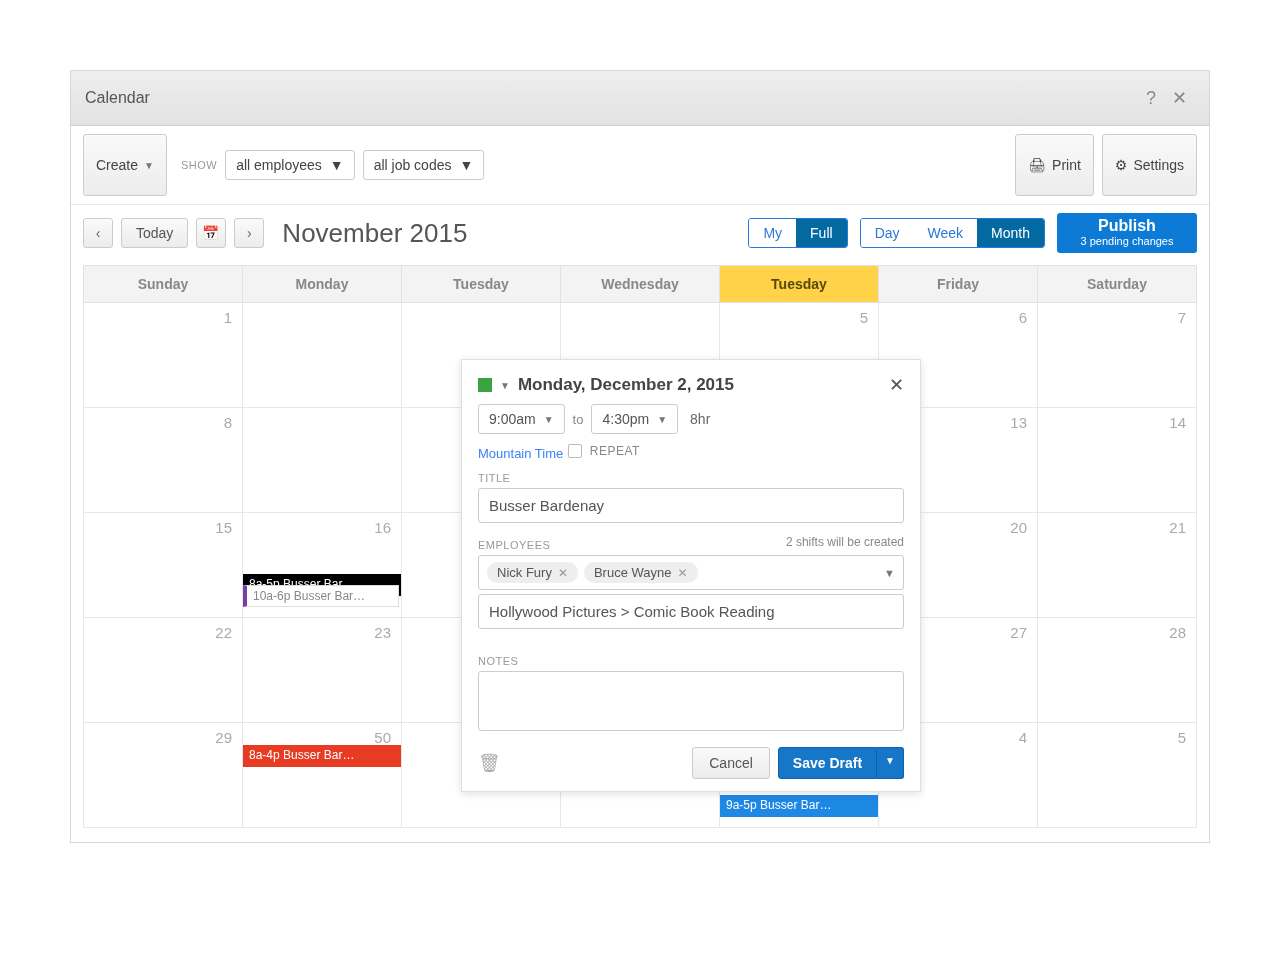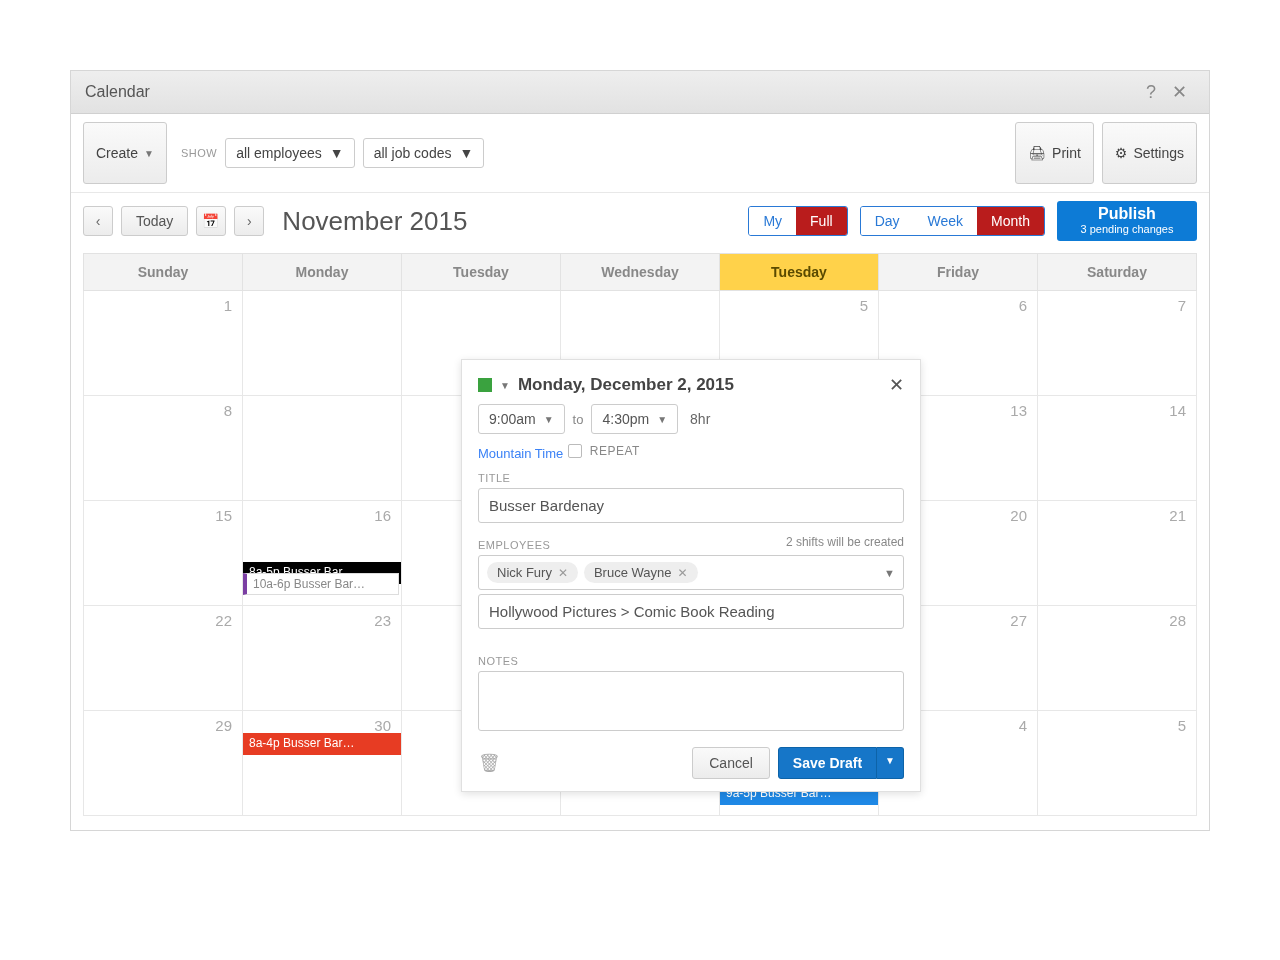--- a/index.html
+++ b/index.html
@@ -1,34 +1,34 @@
 <!DOCTYPE html>
 <html><head>
 <meta charset="utf-8">
 <style>
 * { box-sizing: border-box; margin: 0; padding: 0; font-family: -apple-system, BlinkMacSystemFont, "Segoe UI", Arial, sans-serif; }
 body { background: #fff; padding: 70px; }
 .window { width: 1140px; border: 1px solid #d6d6d6; background: #fff; position: relative; }
-.titlebar { background: linear-gradient(#eeeeee, #e2e2e2); padding: 10px 14px; border-bottom: 1px solid #d0d0d0; display: flex; align-items: center; }
+.titlebar { background: linear-gradient(#eeeeee, #e2e2e2); padding: 16px 14px; border-bottom: 1px solid #d0d0d0; display: flex; align-items: center; }
 .titlebar .title { color: #555; font-size: 16px; }
 .titlebar .spacer { flex: 1; }
 .titlebar .help, .titlebar .close { color: #888; font-size: 18px; padding: 0 8px; cursor: pointer; }
 .toolbar { padding: 8px 12px; display: flex; align-items: center; gap: 8px; border-bottom: 1px solid #e8e8e8; }
 .btn { display: inline-flex; align-items: center; gap: 6px; padding: 22px 12px; border: 1px solid #ccc; border-radius: 3px; background: linear-gradient(#fafafa,#ececec); color: #444; font-size: 14px; cursor: pointer; }
 .btn .caret { font-size: 10px; color: #777; }
 .lbl-small { font-size: 11px; color: #999; letter-spacing: 0.5px; margin-left: 6px; }
 .select { display: inline-flex; align-items: center; gap: 8px; padding: 6px 10px; border: 1px solid #ccc; border-radius: 3px; background: #fff; font-size: 14px; color: #444; cursor: pointer; }
 .tb-right { margin-left: auto; display: flex; gap: 8px; }
 .navrow { padding: 8px 12px 12px 12px; display: flex; align-items: center; gap: 8px; }
 .nav-btn { width: 30px; height: 30px; border: 1px solid #ccc; border-radius: 3px; background: linear-gradient(#fafafa,#ececec); display: flex; align-items: center; justify-content: center; color: #666; cursor: pointer; font-size: 14px; }
 .today-btn { height: 30px; padding: 0 14px; border: 1px solid #ccc; border-radius: 3px; background: linear-gradient(#fafafa,#ececec); display: flex; align-items: center; color: #555; font-size: 14px; cursor: pointer; }
 .month-title { font-size: 26px; color: #555; margin-left: 10px; }
 .seggroup { display: inline-flex; border: 1px solid #2979d6; border-radius: 3px; overflow: hidden; }
 .seggroup .seg { padding: 6px 14px; font-size: 14px; color: #2979d6; background: #fff; cursor: pointer; }
-.seggroup .seg.active { background: #b91c1c; color: #fff; }
+.seggroup .seg.active { background: #0369a1; color: #fff; }
 .publish-btn { background: #0d7bd6; color: #fff; border-radius: 3px; padding: 4px 16px 6px 16px; text-align: center; cursor: pointer; min-width: 140px; }
 .publish-btn .t1 { font-size: 16px; font-weight: 600; }
 .publish-btn .t2 { font-size: 11px; }
 .nav-right { margin-left: auto; display: flex; gap: 12px; align-items: center; }
 .cal-wrap { padding: 0 12px 14px 12px; }
 .cal { width: 100%; border-collapse: collapse; table-layout: fixed; }
 .cal th { background: #f3f3f3; color: #888; font-weight: 600; font-size: 14px; padding: 10px 0; border: 1px solid #e2e2e2; }
 .cal th.today-col { background: #ffd24a; color: #5a4a00; }
 .cal td { border: 1px solid #e7e7e7; height: 105px; vertical-align: top; position: relative; }
 .cal td .dnum { position: absolute; top: 6px; right: 10px; color: #aaa; font-size: 15px; }
@@ -245,21 +245,21 @@
             </td>
             <td>
               <div class="dnum">28</div>
             </td>
           </tr>
           <tr>
             <td>
               <div class="dnum">29</div>
             </td>
             <td>
-              <div class="dnum">30</div>
+              <div class="dnum">50</div>
               <div class="shift red">8a-4p Busser Bar…</div>
             </td>
             <td>
               <div class="dnum"></div>
             </td>
             <td>
               <div class="dnum"></div>
             </td>
             <td class="today">
               <div class="dnum">3</div>

